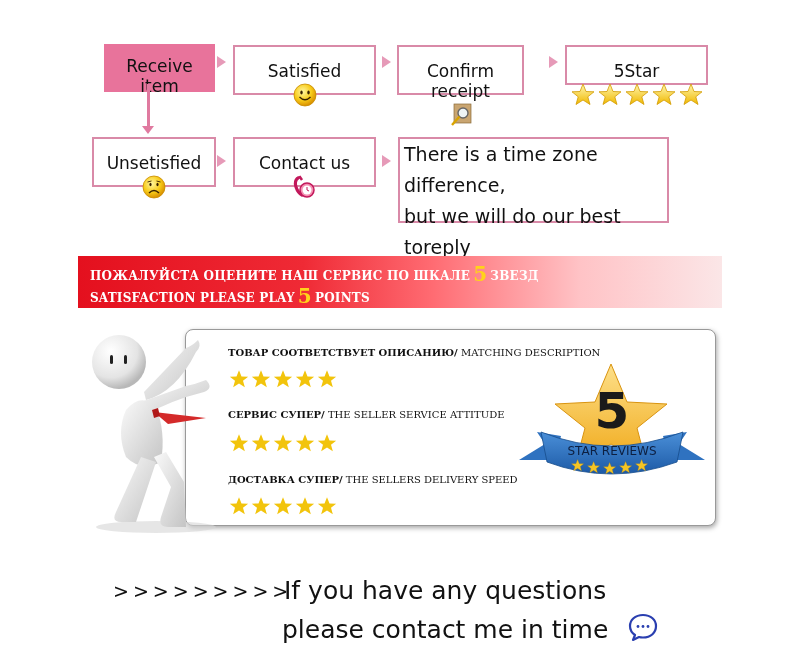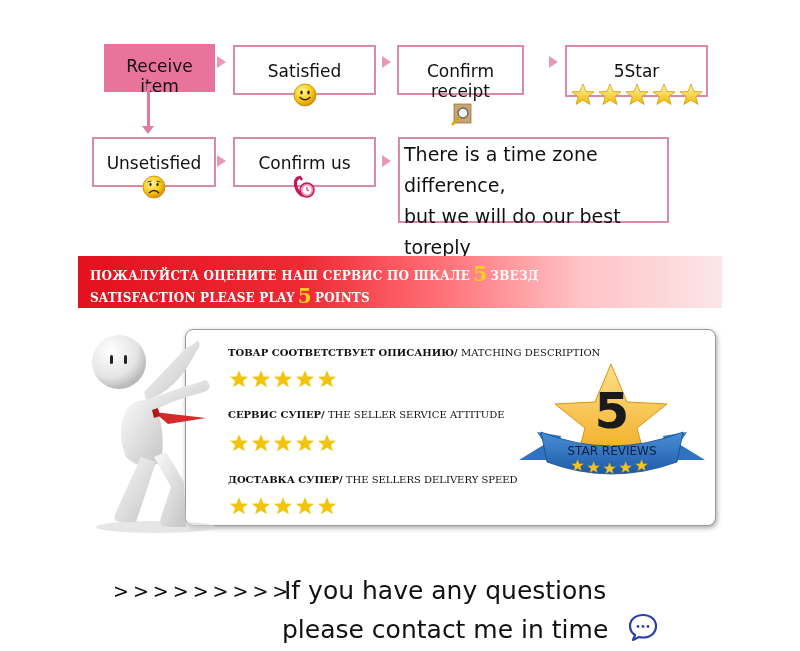--- a/index.html
+++ b/index.html
@@ -96,21 +96,21 @@
   <div class="icon-wrap">
     <svg width="26" height="24" viewBox="0 0 26 24">
       <rect x="6" y="1" width="17" height="19" fill="#c9a571" stroke="#8a6a38" stroke-width="0.7"></rect>
       <circle cx="15" cy="10" r="5" fill="#eef4f6" stroke="#666" stroke-width="1.4"></circle>
       <line x1="11.5" y1="13.5" x2="4" y2="22" stroke="#d9a400" stroke-width="2.4"></line>
     </svg>
   </div>
 </div>
 <div class="arrow-tri" style="left:549px;top:56px;"></div>
 
-<div class="box" style="left:565px;top:45px;width:143px;height:52px;">
+<div class="box" style="left:565px;top:45px;width:143px;height:40px;">
   <span class="lbl">5Star</span>
   <div class="stars-row">
     <svg width="24" height="22" viewBox="0 0 24 22">
         <defs>
           <linearGradient id="gs" x1="0" y1="0" x2="0" y2="1">
             <stop offset="0" stop-color="#fff7b0"></stop>
             <stop offset="1" stop-color="#f0b800"></stop>
           </linearGradient>
         </defs>
         <polygon points="12,1 15,8.5 23,8.8 16.8,13.8 19,21.5 12,17 5,21.5 7.2,13.8 1,8.8 9,8.5" fill="url(#gs)" stroke="#d29a00" stroke-width="0.8"></polygon>
@@ -149,21 +149,21 @@
       <ellipse cx="15.5" cy="9.5" rx="1.1" ry="1.8" fill="#3a2200"></ellipse>
       <path d="M5.5 7 L9.5 6" stroke="#3a2200" stroke-width="0.9"></path>
       <path d="M14.5 6 L18.5 7" stroke="#3a2200" stroke-width="0.9"></path>
       <path d="M7 18 Q12 13 17 18" stroke="#3a2200" stroke-width="1.4" fill="none"></path>
     </svg>
   </div>
 </div>
 <div class="arrow-tri" style="left:217px;top:155px;"></div>
 
 <div class="box" style="left:233px;top:137px;width:143px;height:50px;">
-  <span class="lbl">Confirm us</span>
+  <span class="lbl">Contact us</span>
   <div class="icon-wrap">
     <svg width="26" height="24" viewBox="0 0 26 24">
       <path d="M6 3 Q2 6 4 12 Q6 18 10 20" stroke="#c2185b" stroke-width="3.2" fill="none" stroke-linecap="round"></path>
       <path d="M4 4 L8 2 L10 5" stroke="#c2185b" stroke-width="2.5" fill="none"></path>
       <circle cx="15" cy="15" r="7" fill="#f48fb1" stroke="#c2185b" stroke-width="1.5"></circle>
       <circle cx="15" cy="15" r="4.5" fill="#fff"></circle>
       <path d="M15 12 L15 15 L17 16" stroke="#c2185b" stroke-width="1" fill="none"></path>
     </svg>
   </div>
 </div>

